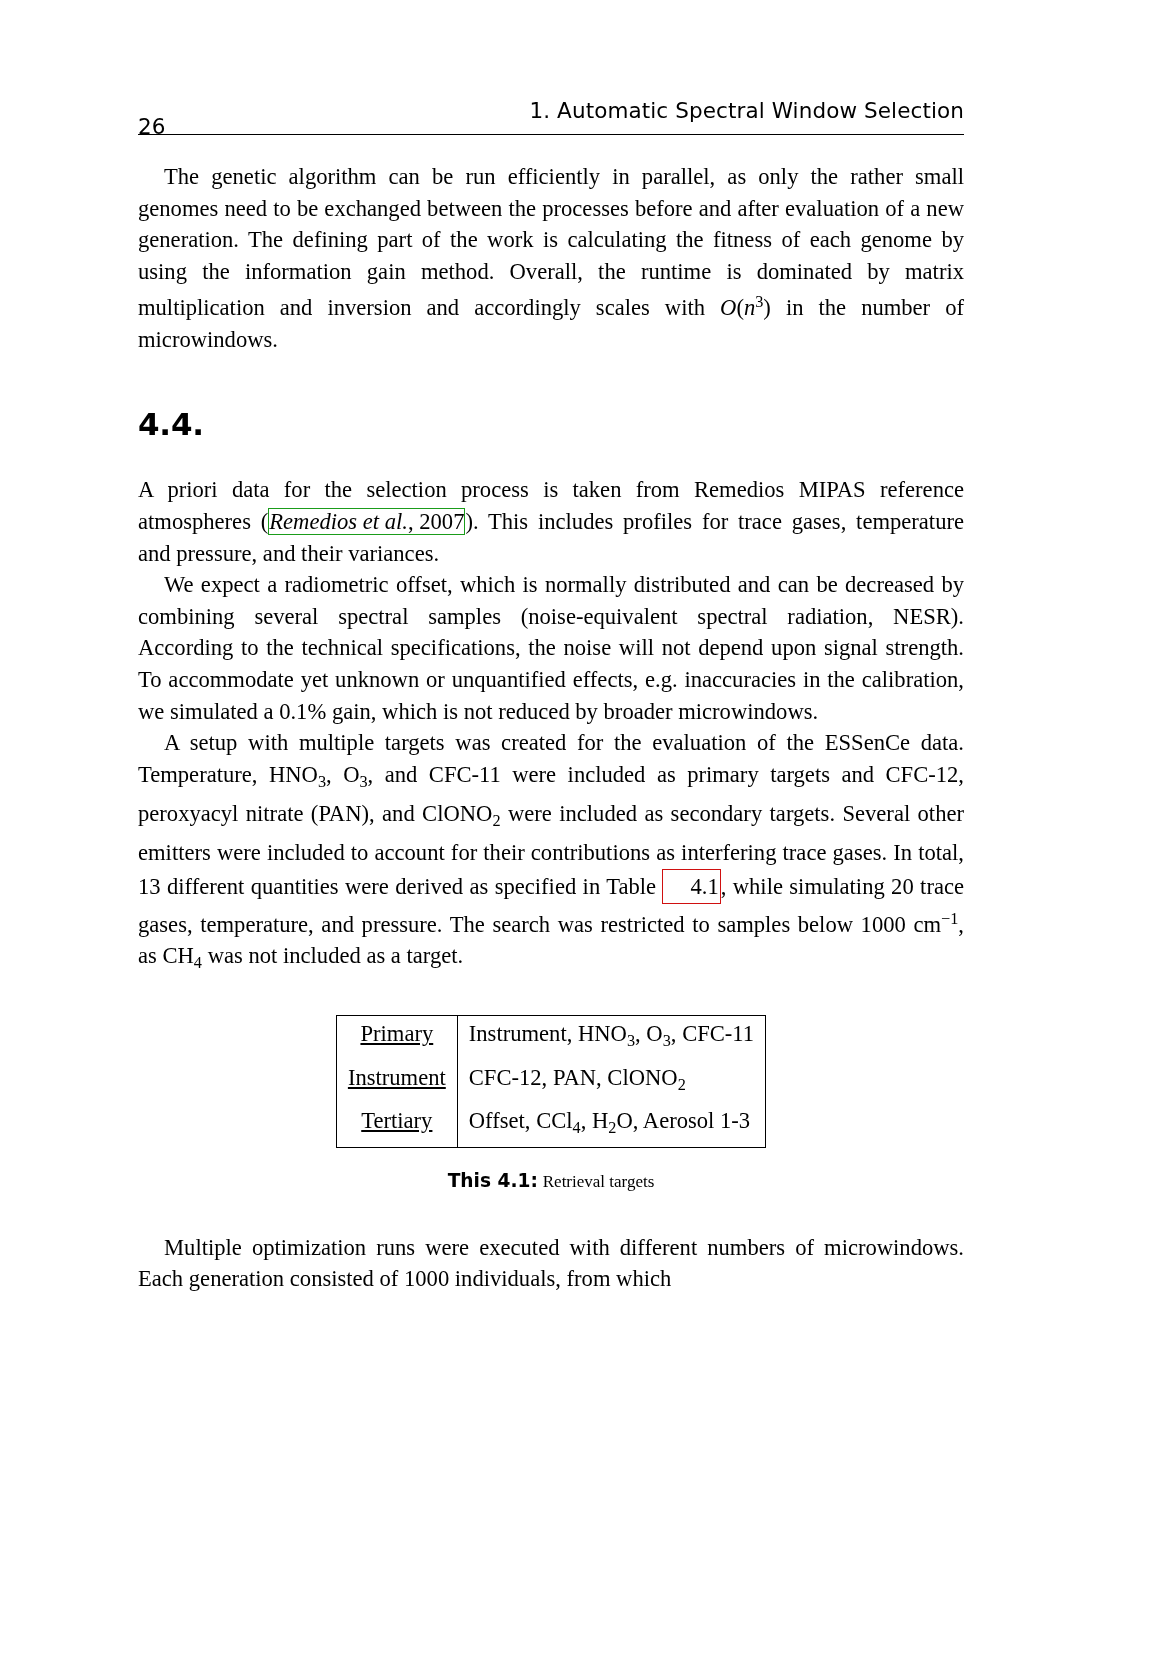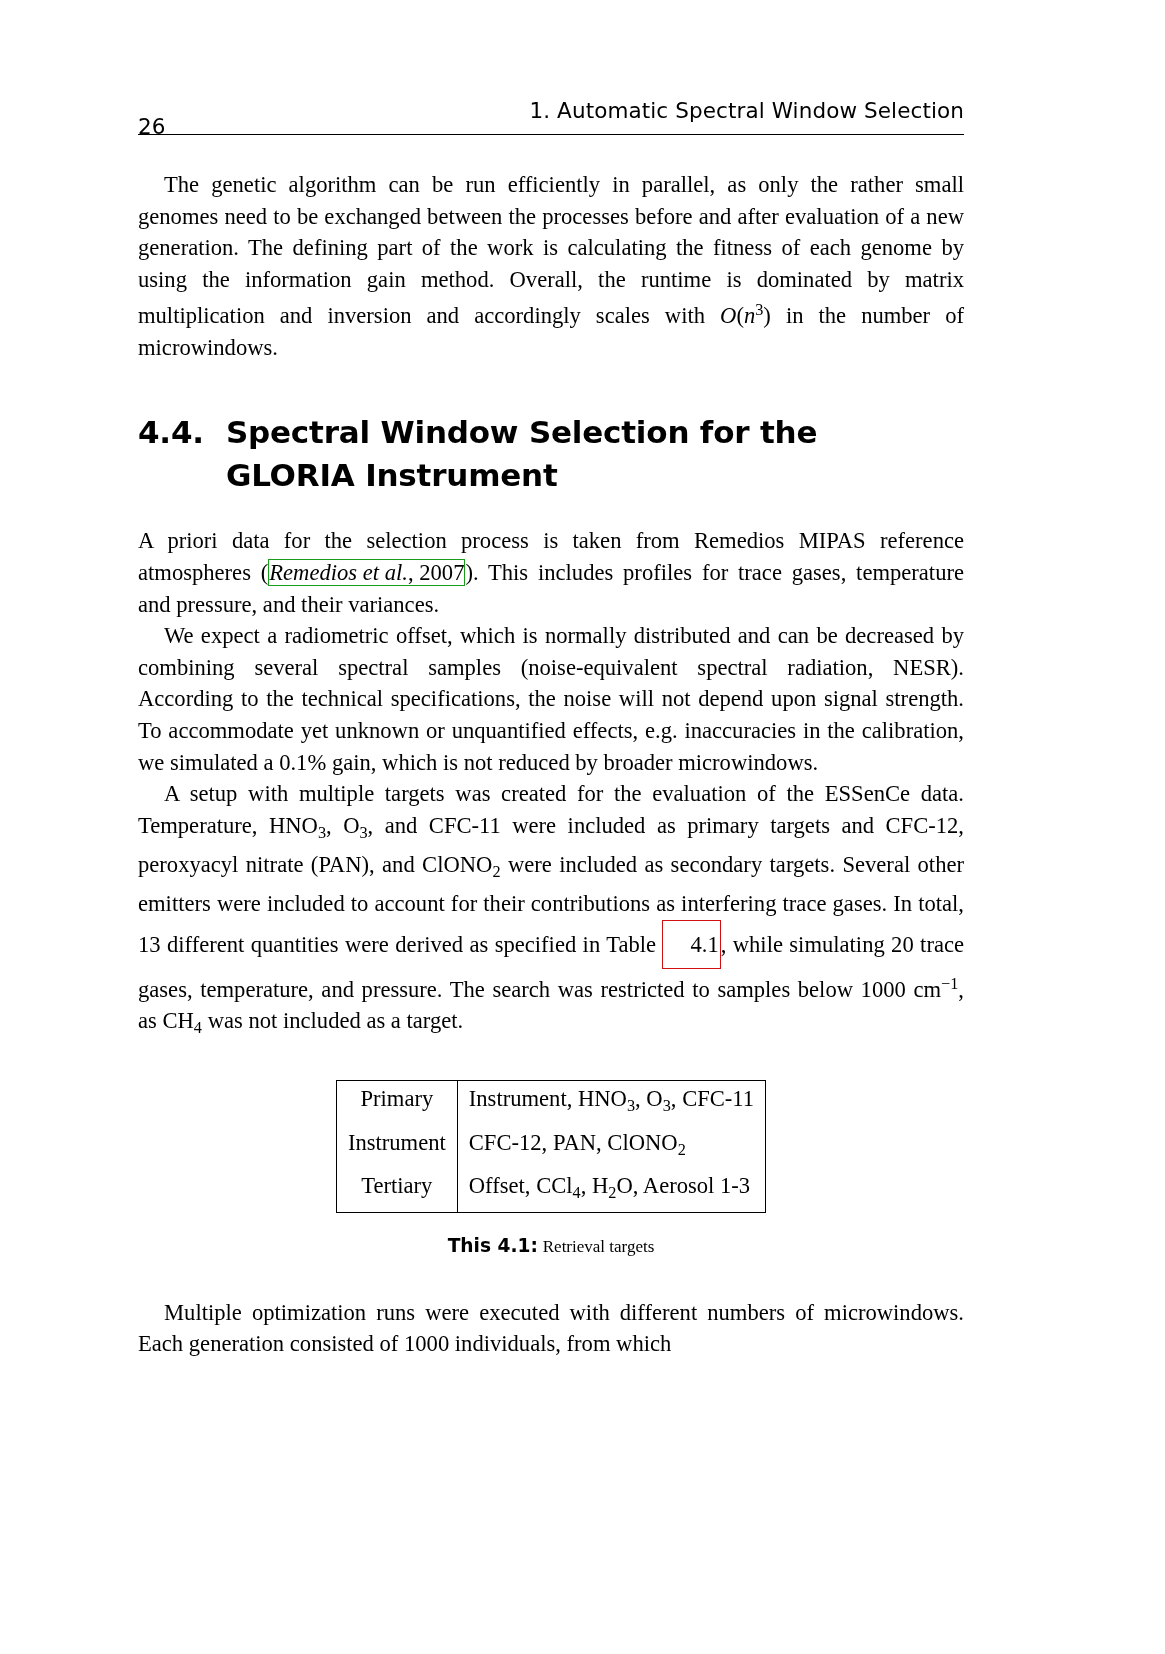--- a/index.html
+++ b/index.html
@@ -53,21 +53,21 @@
   
   p {
     margin: 0;
     font-size: 22.6px;
     line-height: 31.6px;
     text-align: justify;
     text-justify: inter-word;
     hyphens: manual;
   }
   p.indent { text-indent: 26px; }
-  .gap-top { margin-top: 25px; }
+  .gap-top { margin-top: 17px; }
 
   h2 {
     margin: 0;
     font-family: "DejaVu Sans", sans-serif;
     font-size: 31px;
     font-weight: bold;
     line-height: 43px;
     letter-spacing: -0.2px;
   }
   .sec-wrap {
@@ -91,21 +91,21 @@
   
   .cite-box {
     border: 1px solid #1a9c1a;
     padding: 0 0;
     display: inline-block;
     line-height: 25px;
   }
   .cite-box .au { font-style: italic; }
   .ref-box {
     border: 1px solid #d01010;
-    padding: 11px 1px;
+    padding: 4px 1px;
     display: inline-block;
     line-height: 25px;
   }
 
   
   .table-wrap {
     margin-top: 36px;
     display: flex;
     justify-content: center;
   }
@@ -116,20 +116,21 @@
   }
   table.retrieval td {
     padding: 2px 11px 3px 11px;
     line-height: 31px;
     vertical-align: baseline;
     white-space: nowrap;
   }
   table.retrieval td.lbl {
     border-right: 1.3px solid #000;
     text-align: center;
+    text-decoration: underline;
   }
   .caption {
     margin-top: 22px;
     text-align: center;
     font-size: 19.5px;
   }
   .caption b { font-family: "DejaVu Sans", sans-serif; font-size: 18.6px; }
   .caption .captxt { font-size: 17px; }
 
   .after-table { margin-top: 40px; }
@@ -142,24 +143,20 @@
   <div class="header">
     <div class="folio">26</div>
     <div class="title">1. Automatic Spectral Window Selection</div>
     <div class="rule"></div>
   </div>
 
   <p class="indent gap-top"><span>The genetic algorithm can be run efficiently in parallel, as only the rather small genomes need to be exchanged between the processes before and after evaluation of a new generation. The defining part of the work is calculating the fitness of each genome by using the information gain method. Overall, the runtime is dominated by matrix multiplication and inversion and accordingly scales with </span><span class="mathit">O</span>(<span class="mathit">n</span><sup>3</sup>)<span> in the number of microwindows.</span></p>
 
   <div class="sec-wrap">
     <h2 class="sec-num">4.4.</h2>
-    <h2 class="sec-title">
-      <span>Spectral Window Selection for the</span><br>
-      <span>GLORIA Instrument</span>
-    </h2>
   </div>
 
   <p><span>A priori data for the selection process is taken from Remedios MIPAS reference atmospheres (</span><span class="cite-box"><span class="au">Remedios et al.</span><span>, </span><span>2007</span></span><span>). This includes profiles for trace gases, temperature and pressure, and their variances.</span></p>
 
   <p class="indent">We expect a radiometric offset, which is normally distributed and can be decreased by combining several spectral samples (noise-equivalent spectral radiation, NESR). According to the technical specifications, the noise will not depend upon signal strength. To accommodate yet unknown or unquantified effects, e.g. inaccuracies in the calibration, we simulated a 0.1% gain, which is not reduced by broader microwindows.</p>
 
   <p class="indent"><span>A setup with multiple targets was created for the evaluation of the ESSenCe data. Temperature, HNO</span><sub>3</sub><span>, O</span><sub>3</sub><span>, and CFC-11 were included as primary targets and CFC-12, peroxyacyl nitrate (PAN), and ClONO</span><sub>2</sub><span> were included as secondary targets. Several other emitters were included to account for their contributions as interfering trace gases. In total, 13 different quantities were derived as specified in Table </span><span class="ref-box">4.1</span><span>, while simulating 20 trace gases, temperature, and pressure. The search was restricted to samples below 1000 cm</span><sup>−1</sup><span>, as CH</span><sub>4</sub><span> was not included as a target.</span></p>
 
   <div class="table-wrap">
     <table class="retrieval">

